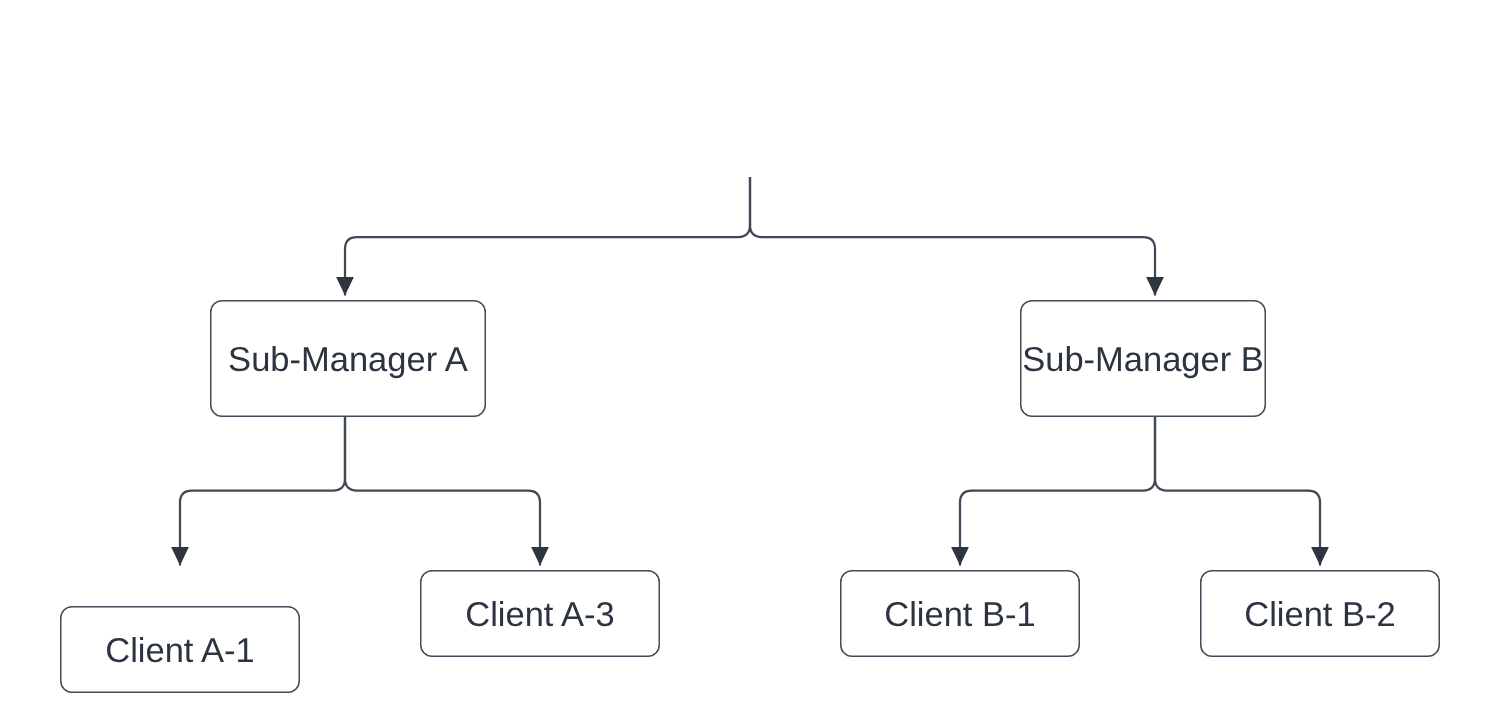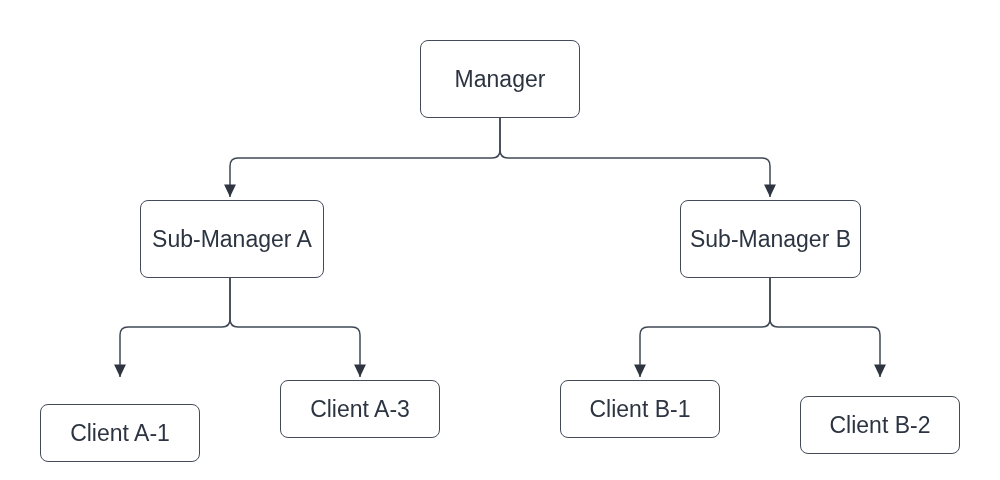--- a/index.html
+++ b/index.html
@@ -31,25 +31,25 @@
     display: flex;
     align-items: center;
     justify-content: center;
     font-size: 23px;
     color: #2c3441;
     text-align: center;
     white-space: nowrap;
   }
   .node-manager   { left: 420px; top: 40px;  width: 160px; height: 78px; }
   .node-sub-a     { left: 140px; top: 200px; width: 184px; height: 78px; }
-  .node-sub-b     { left: 680px; top: 200px; width: 181px; height: 78px; }
+  .node-sub-b     { left: 680px; top: 200px; width: 164px; height: 78px; }
   .node-client-a1 { left: 40px;  top: 404px; width: 160px; height: 58px; }
   .node-client-a2 { left: 280px; top: 380px; width: 160px; height: 58px; }
   .node-client-b1 { left: 560px; top: 380px; width: 160px; height: 58px; }
-  .node-client-b2 { left: 800px; top: 396px; width: 160px; height: 58px; }
+  .node-client-b2 { left: 800px; top: 380px; width: 160px; height: 58px; }
   .edge {
     fill: none;
     stroke-width: 1.5px;
     stroke-linecap: butt;
   }
 </style>
 </head>
 <body>
 
 <div class="canvas">
@@ -64,23 +64,20 @@
     <path class="edge" marker-end="url(#arrow)" d="M500,118 L500,150 Q500,158 492,158 L238,158 Q230,158 230,166 L230,197" stroke="#3f4854"></path>
     <path class="edge" marker-end="url(#arrow)" d="M500,118 L500,150 Q500,158 508,158 L762,158 Q770,158 770,166 L770,197" stroke="#3f4854"></path>
 
     <path class="edge" marker-end="url(#arrow)" d="M230,278 L230,319 Q230,327 222,327 L128,327 Q120,327 120,335 L120,377" stroke="#3f4854"></path>
     <path class="edge" marker-end="url(#arrow)" d="M230,278 L230,319 Q230,327 238,327 L352,327 Q360,327 360,335 L360,377" stroke="#3f4854"></path>
 
     <path class="edge" marker-end="url(#arrow)" d="M770,278 L770,319 Q770,327 762,327 L648,327 Q640,327 640,335 L640,377" stroke="#3f4854"></path>
     <path class="edge" marker-end="url(#arrow)" d="M770,278 L770,319 Q770,327 778,327 L872,327 Q880,327 880,335 L880,377" stroke="#3f4854"></path>
   </svg>
 
-  <div class="node node-manager">
-    <span>Manager</span>
-  </div>
 
   <div class="node node-sub-a">
     <span>Sub-Manager A</span>
   </div>
 
   <div class="node node-sub-b">
     <span>Sub-Manager B</span>
   </div>
 
   <div class="node node-client-a1">

